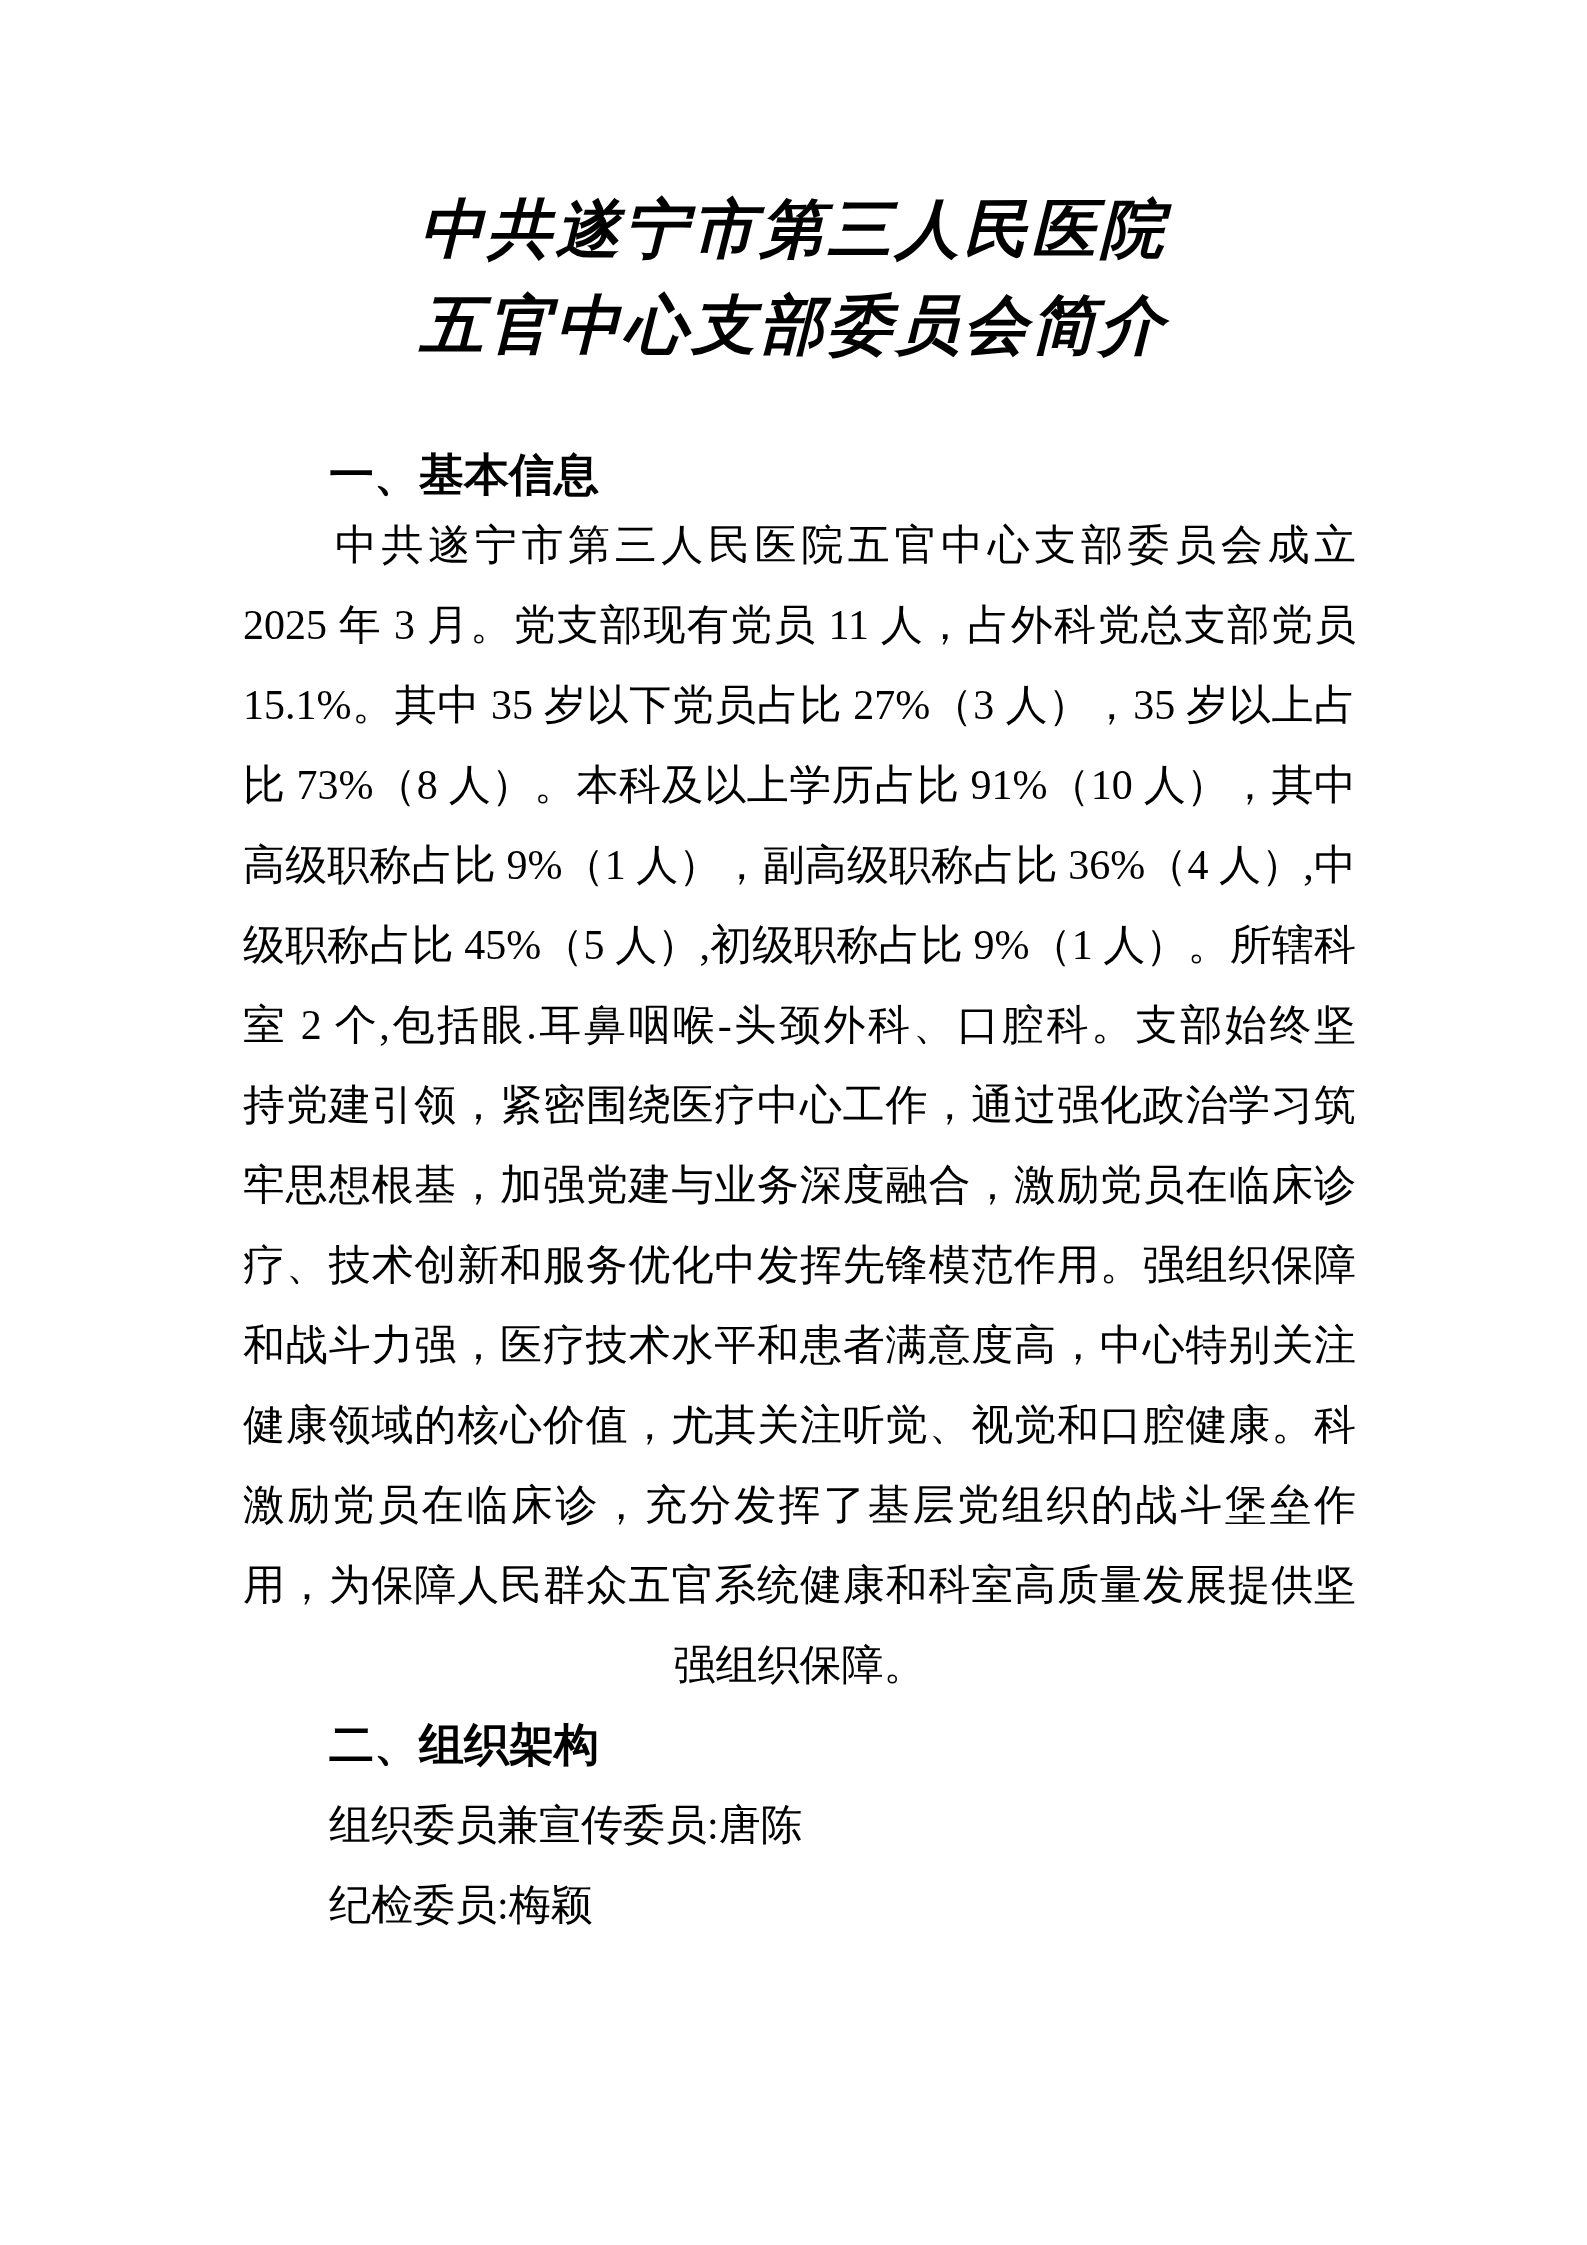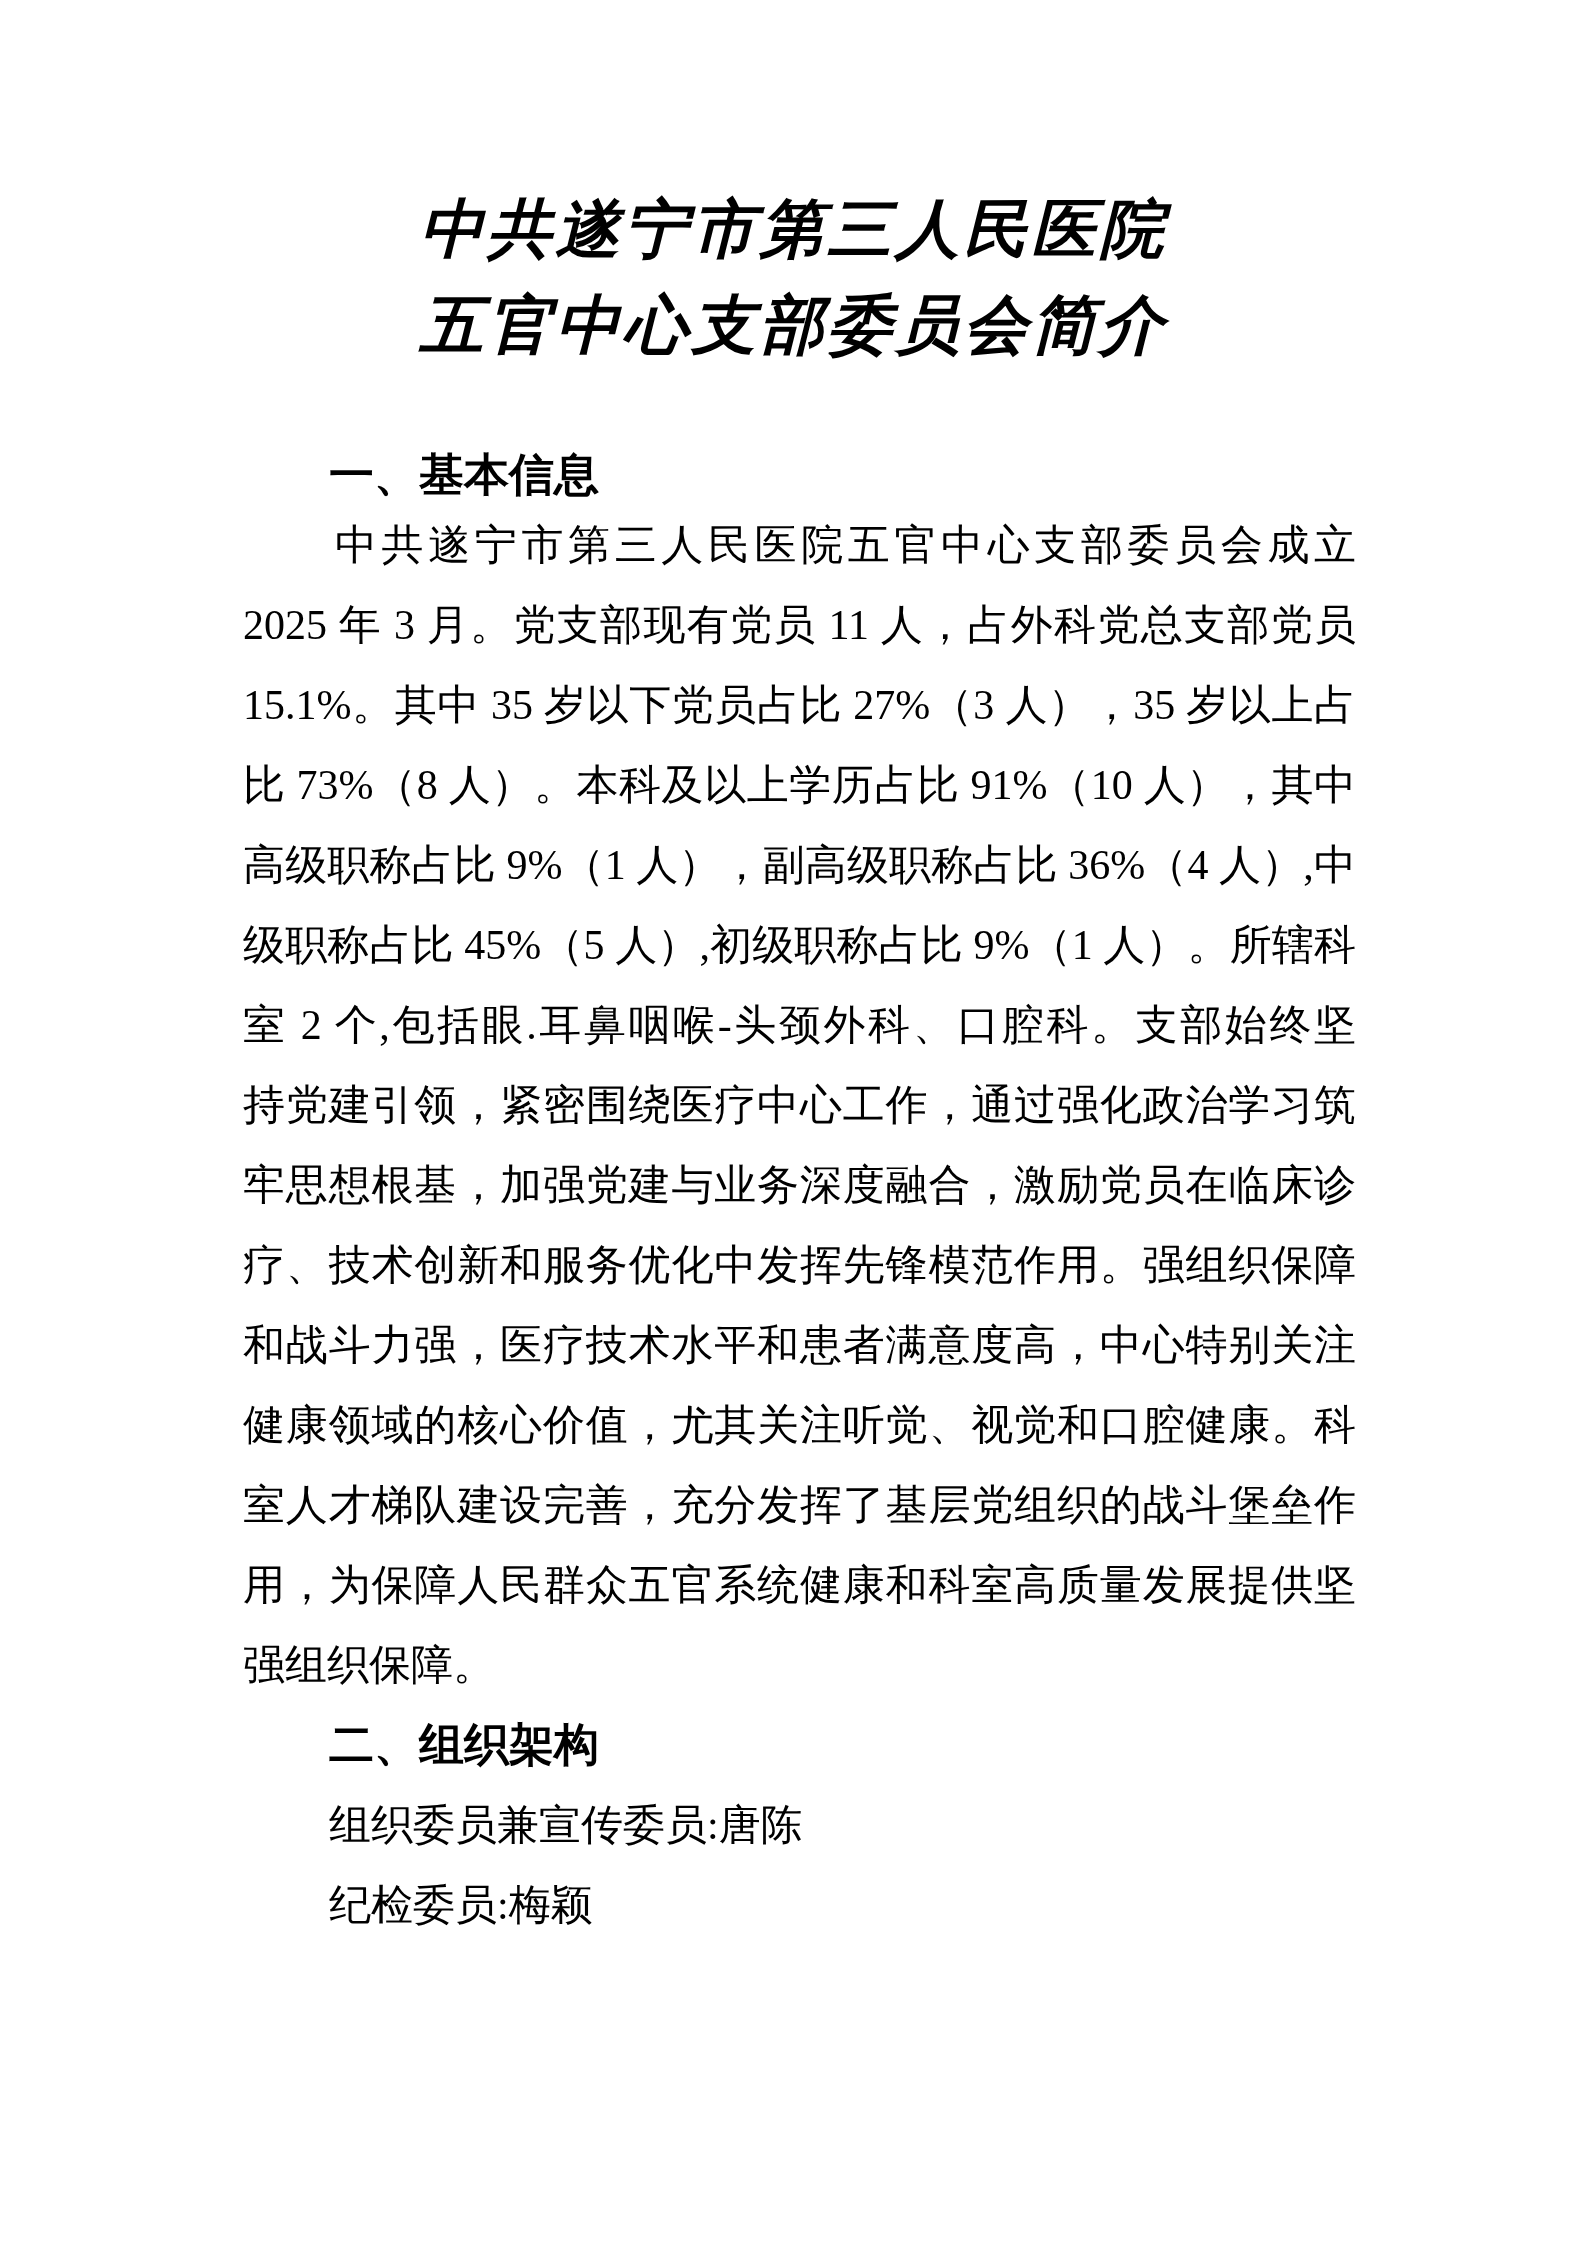--- a/index.html
+++ b/index.html
@@ -75,21 +75,21 @@
     text-align-last: justify;
   }
   
   .pline.first {
     padding-left: 92px;
     text-align: justify;
     text-align-last: justify;
   }
   
   .pline.last {
-    text-align: left;
+    text-align: center;
   }
   
   .org-list .pline {
     padding-left: 92px;
     text-align: left;
   }
 </style>
 </head>
 <body>
 
@@ -108,21 +108,21 @@
     <div class="pline just">15.1%。其中 35 岁以下党员占比 27%（3 人），35 岁以上占</div>
     <div class="pline just">比 73%（8 人）。本科及以上学历占比 91%（10 人），其中正</div>
     <div class="pline just">高级职称占比 9%（1 人），副高级职称占比 36%（4 人）,中</div>
     <div class="pline just">级职称占比 45%（5 人）,初级职称占比 9%（1 人）。所辖科</div>
     <div class="pline just">室 2 个,包括眼.耳鼻咽喉-头颈外科、口腔科。支部始终坚</div>
     <div class="pline just">持党建引领，紧密围绕医疗中心工作，通过强化政治学习筑</div>
     <div class="pline just">牢思想根基，加强党建与业务深度融合，激励党员在临床诊</div>
     <div class="pline just">疗、技术创新和服务优化中发挥先锋模范作用。强组织保障</div>
     <div class="pline just">和战斗力强，医疗技术水平和患者满意度高，中心特别关注</div>
     <div class="pline just">健康领域的核心价值，尤其关注听觉、视觉和口腔健康。科</div>
-    <div class="pline just">室人才梯队建设完善，充分发挥了基层党组织的战斗堡垒作</div>
+    <div class="pline just">激励党员在临床诊，充分发挥了基层党组织的战斗堡垒作</div>
     <div class="pline just">用，为保障人民群众五官系统健康和科室高质量发展提供坚</div>
     <div class="pline last">强组织保障。</div>
   </div>
 
   <div class="section-heading heading-2">二、组织架构</div>
 
   <div class="org-list">
     <div class="pline">组织委员兼宣传委员:唐陈</div>
     <div class="pline">纪检委员:梅颖</div>
   </div>

